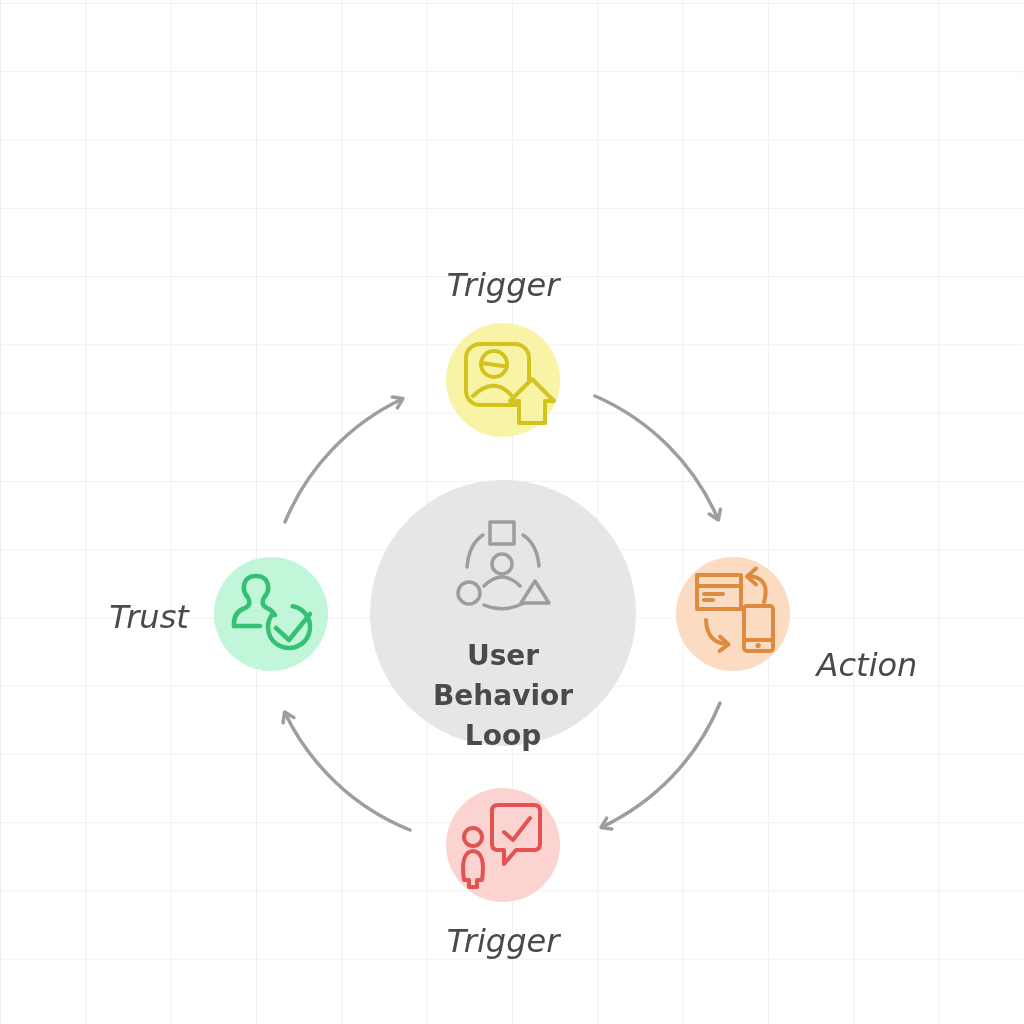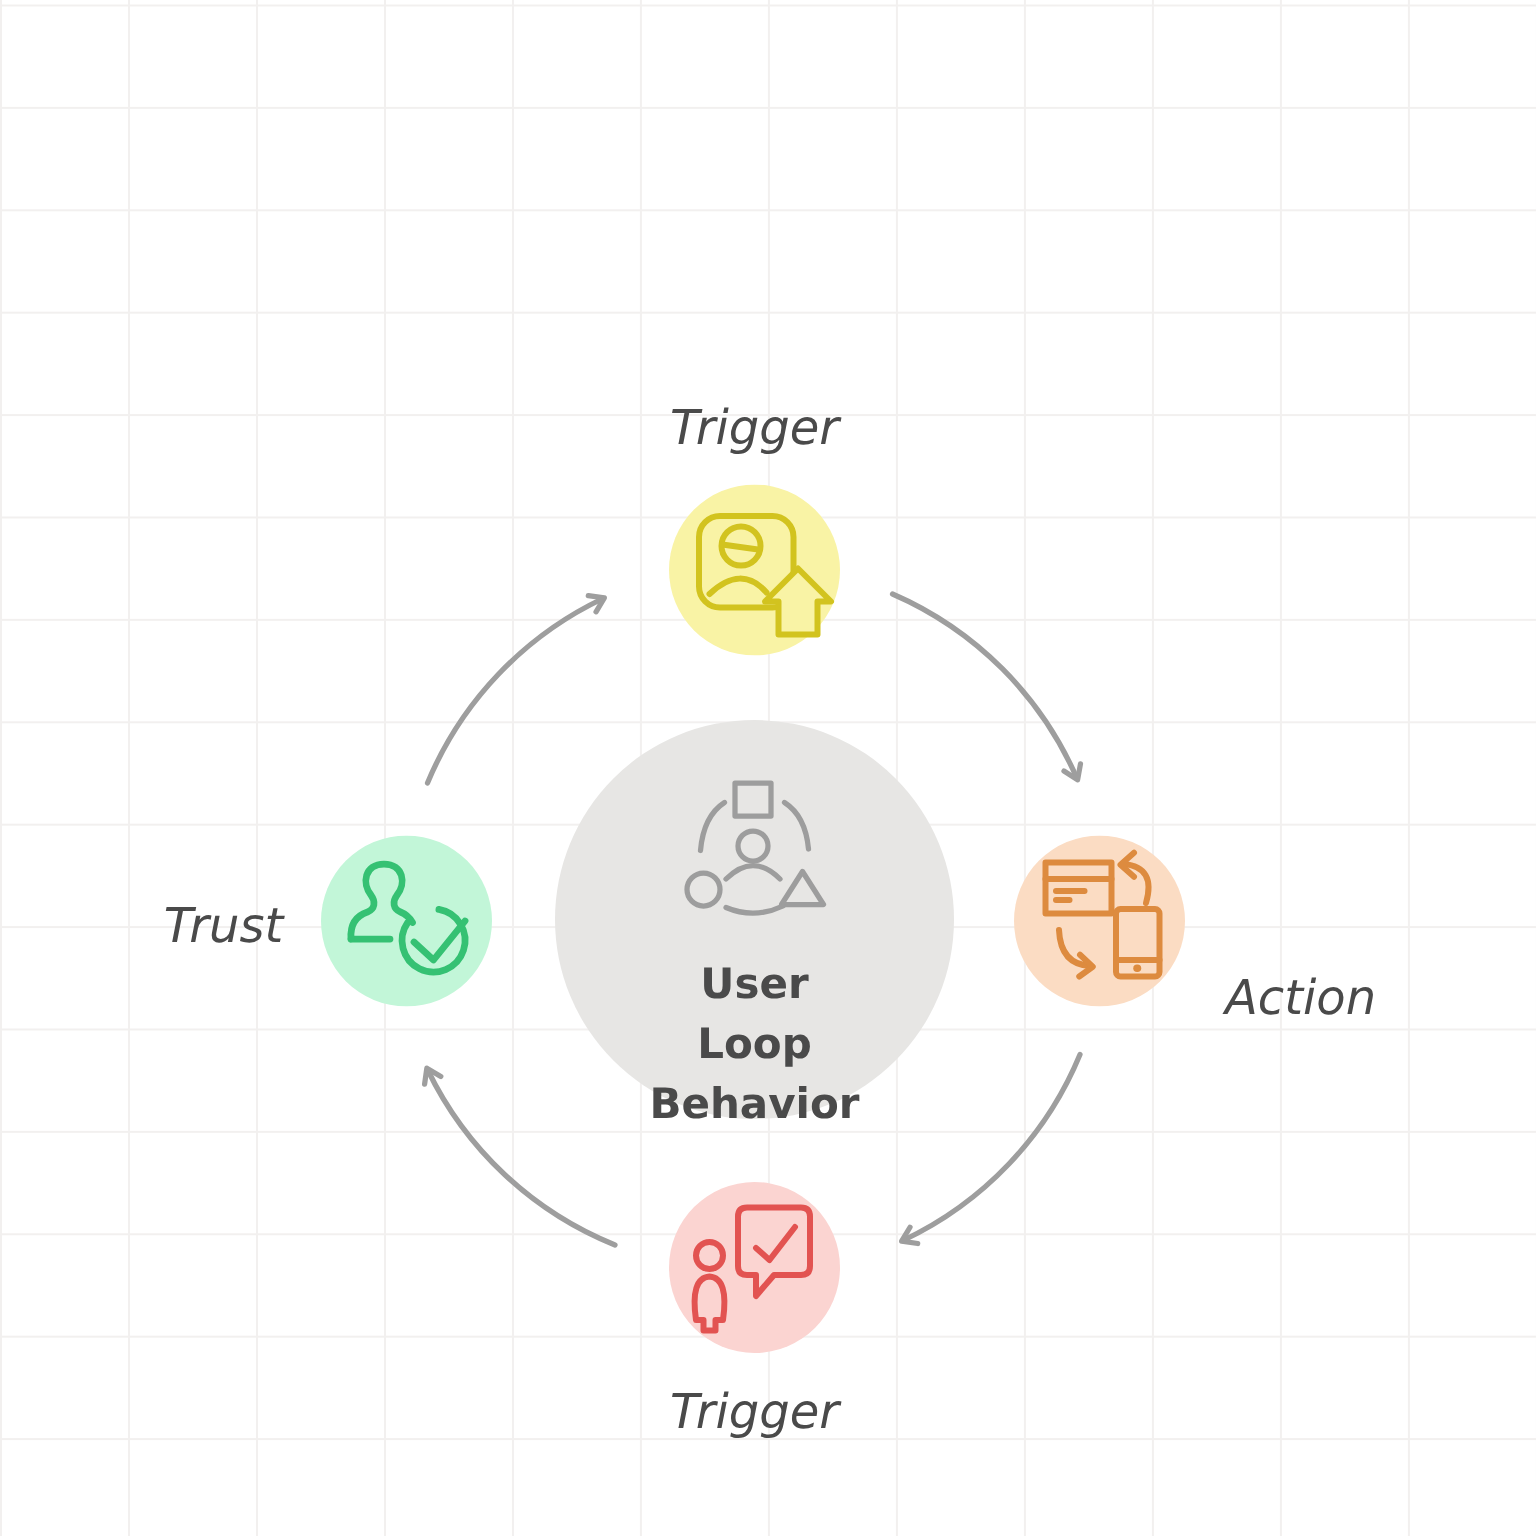--- a/index.html
+++ b/index.html
@@ -93,22 +93,22 @@
         <circle cx="99" cy="113" r="11"></circle>
         <path d="M 165 101 L 179 123 L 151 123 Z"></path>
         <path d="M 97 87 Q 99 64 113 55"></path>
         <path d="M 153 55 Q 167 64 169 86"></path>
         <path d="M 114 125 Q 133 133 152 124"></path>
       </g>
     </svg>
   </div>
   <div class="center-text">
     <div>User</div>
+    <div>Behavior</div>
     <div>Loop</div>
-    <div>Behavior</div>
   </div>
 
   <div class="node node-trigger">
     <svg width="114" height="114" viewBox="0 0 114 114">
       <circle cx="57" cy="57" r="57" fill="#f9f3a5"></circle>
       <g fill="none" stroke-width="4" stroke-linecap="round" stroke-linejoin="round" stroke="#d2c31f">
         <rect x="20" y="21" width="63" height="61" rx="14"></rect>
         <circle cx="48" cy="41" r="13"></circle>
         <path d="M 35.5 40 L 60.5 43.5"></path>
         <path d="M 27 73 Q 48 53 65 72"></path>

